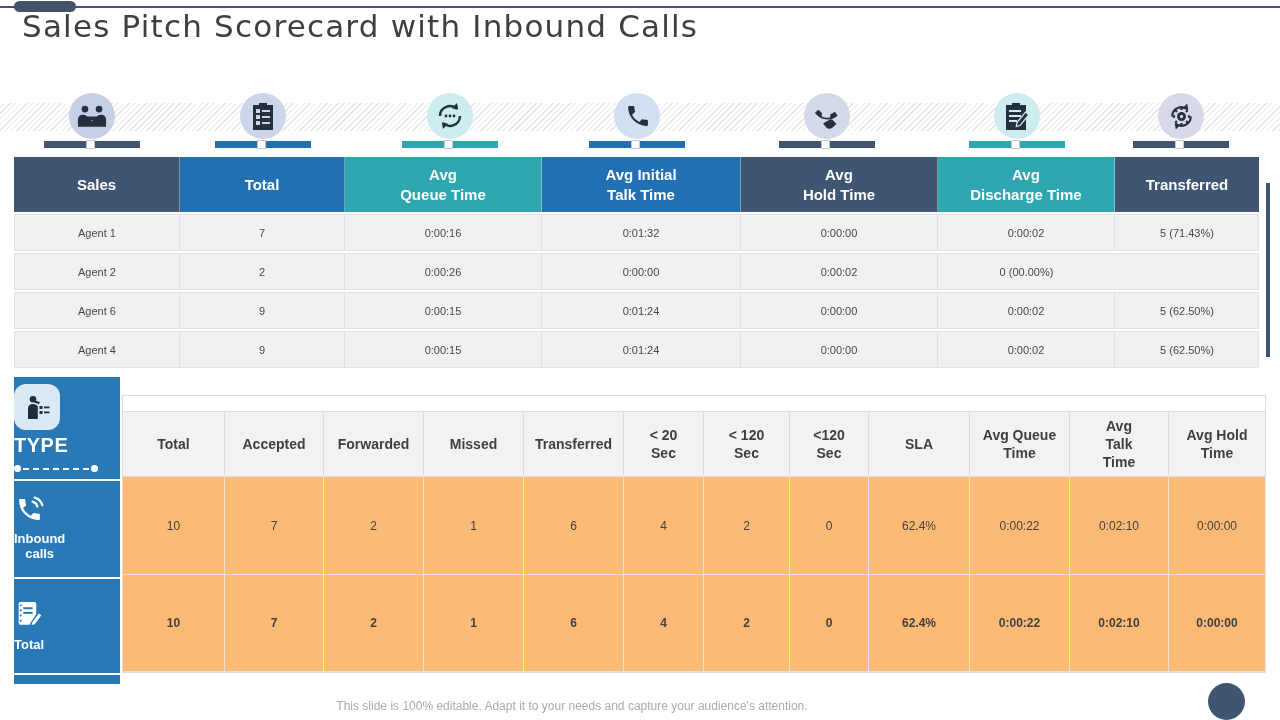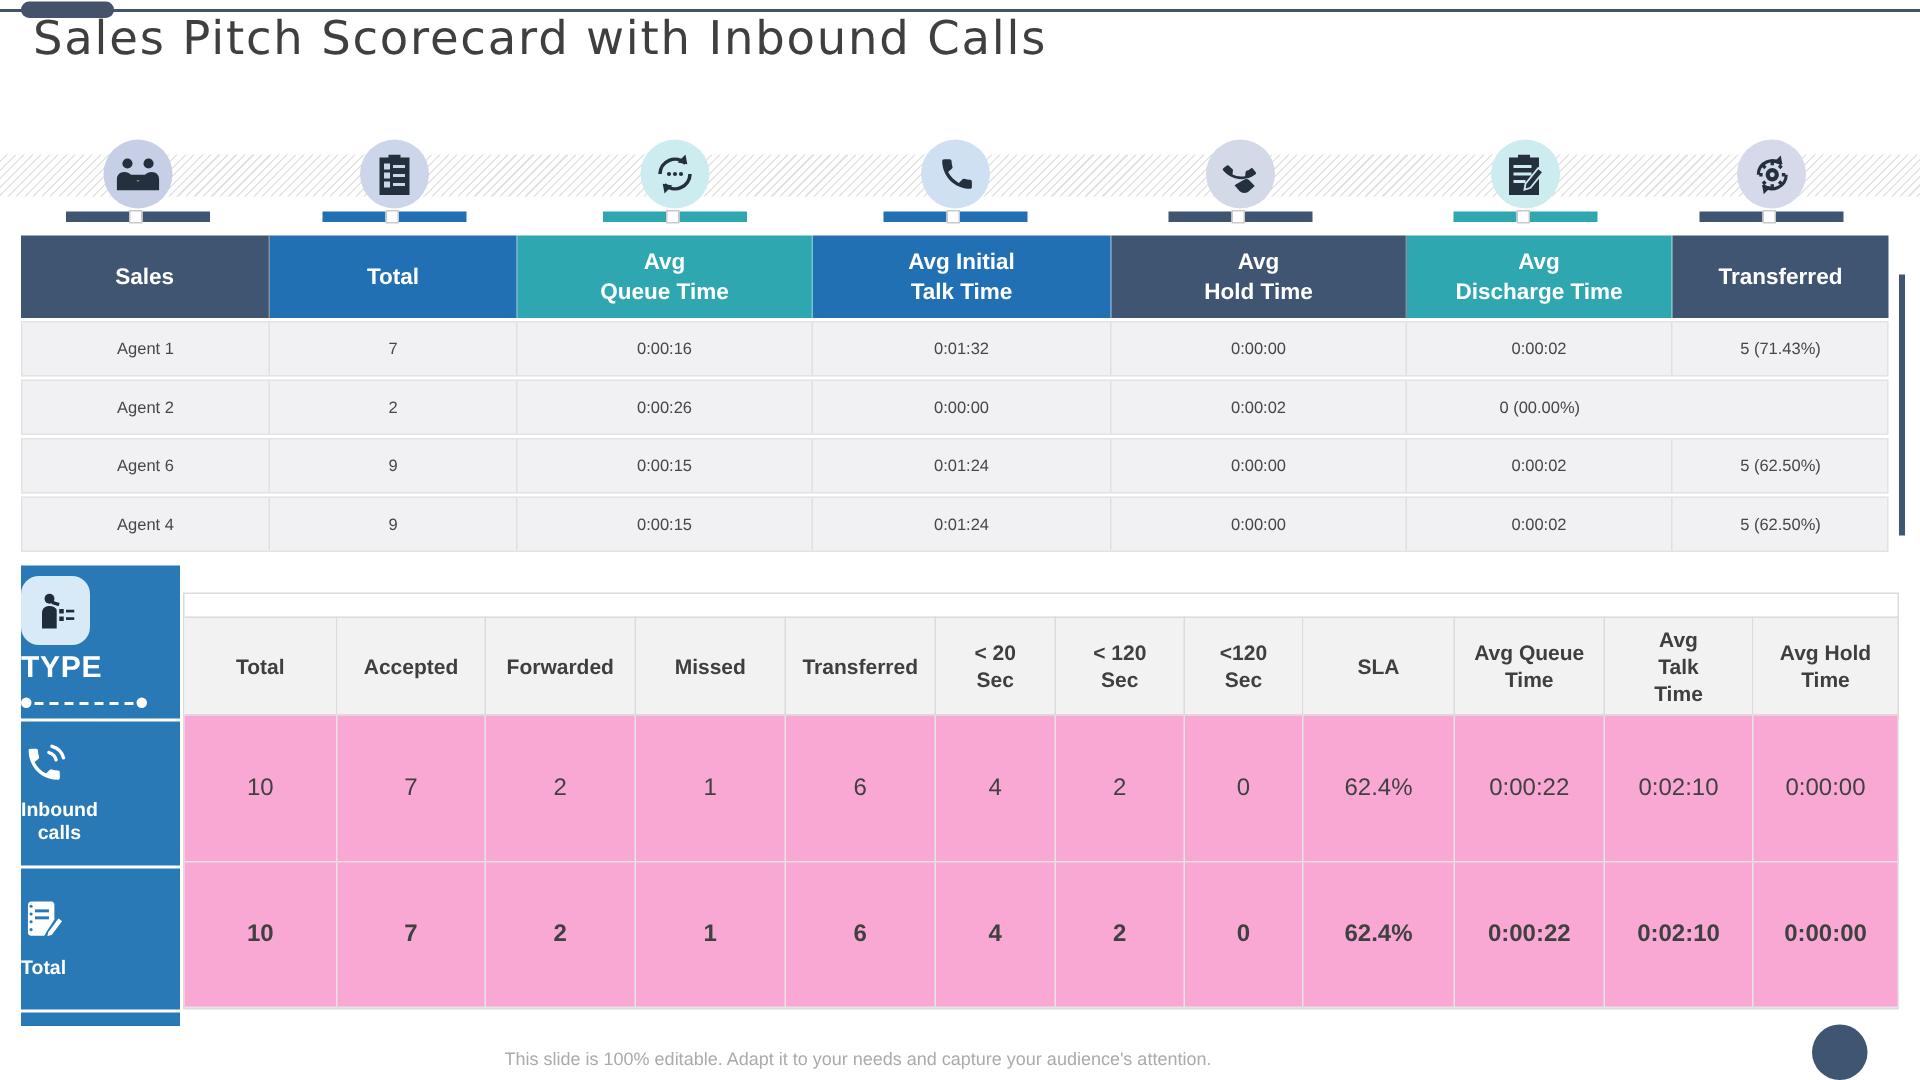--- a/index.html
+++ b/index.html
@@ -46,21 +46,21 @@
   .frame{position:absolute;left:122px;top:395px;width:1144px;height:278px;border:1px solid #DCDCDE;box-sizing:border-box;}
   .t2-header{position:absolute;left:0;top:15px;display:grid;
              grid-template-columns:102px 99px 100px 100px 100px 80px 86px 79px 101px 100px 99px 97px;height:66px;width:1142px;}
   .t2h{display:flex;align-items:center;justify-content:center;background:#F2F2F3;color:#3f3f3f;
        font-weight:bold;font-size:14px;text-align:center;white-space:pre-line;line-height:1.3;
        border:1px solid #DCDCDE;border-left:none;box-sizing:border-box;}
   .t2-row{position:absolute;left:0;display:grid;
           grid-template-columns:102px 99px 100px 100px 100px 80px 86px 79px 101px 100px 99px 97px;width:1142px;}
   .row-inbound{top:81px;height:98px;}
   .row-total{top:179px;height:97px;}
-  .t2c{display:flex;align-items:center;justify-content:center;background:#f9a8d4;font-size:16px;color:#404040;
+  .t2c{display:flex;align-items:center;justify-content:center;background:#fdba74;font-size:12px;color:#404040;
        border:1px solid #E4E4E6;border-left:none;border-top:none;box-sizing:border-box;}
   .row-total .t2c{font-weight:bold;}
 
   
   .sb-cell{position:absolute;left:14px;width:106px;background:#2879B5;display:flex;flex-direction:column;
            align-items:flex-start;justify-content:center;color:#fff;}
   .sb-type{top:377px;height:102px;}
   .sb-inbound{top:481px;height:96px;}
   .sb-total{top:579px;height:94px;}
   .sb-strip{position:absolute;left:14px;top:675px;width:106px;height:9px;background:#2879B5;}

